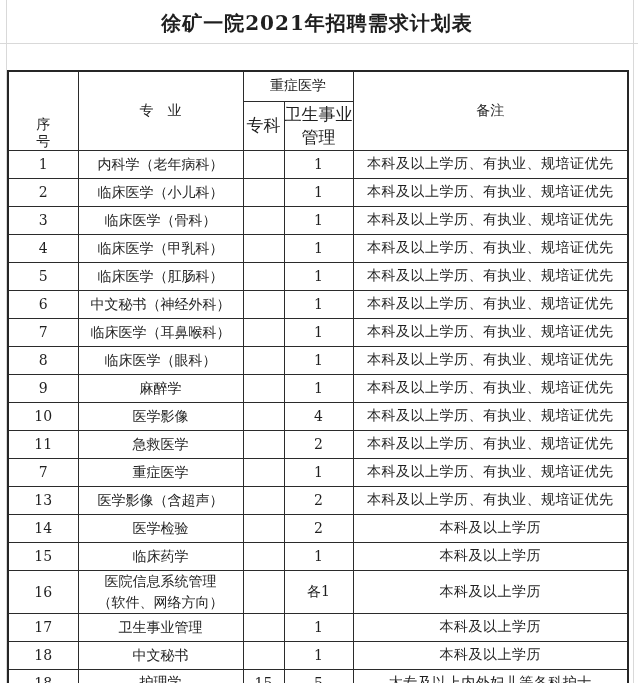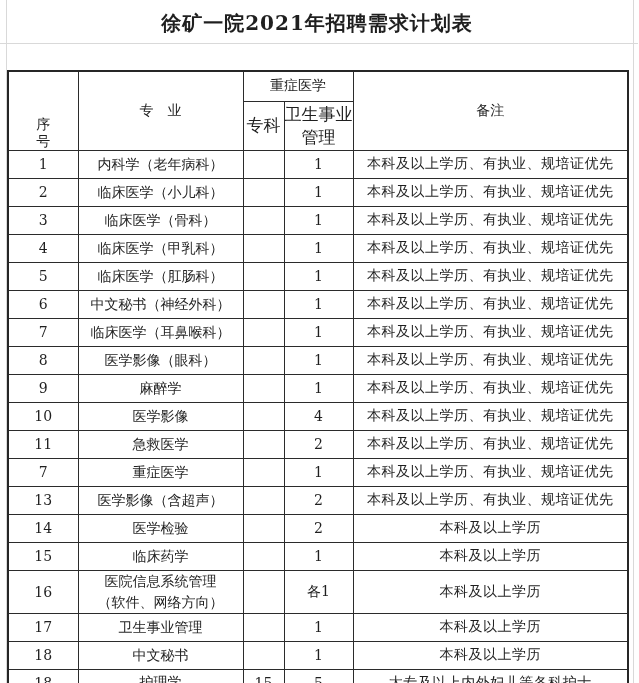--- a/index.html
+++ b/index.html
@@ -157,21 +157,21 @@
         </tr>
         <tr>
           <td class="seq-cell">7</td>
           <td class="major-cell">临床医学（耳鼻喉科）</td>
           <td class="junior-count-cell"></td>
           <td class="bachelor-count-cell">1</td>
           <td class="remark-cell">本科及以上学历、有执业、规培证优先</td>
         </tr>
         <tr>
           <td class="seq-cell">8</td>
-          <td class="major-cell">医学影像（眼科）</td>
+          <td class="major-cell">临床医学（眼科）</td>
           <td class="junior-count-cell"></td>
           <td class="bachelor-count-cell">1</td>
           <td class="remark-cell">本科及以上学历、有执业、规培证优先</td>
         </tr>
         <tr>
           <td class="seq-cell">9</td>
           <td class="major-cell">麻醉学</td>
           <td class="junior-count-cell"></td>
           <td class="bachelor-count-cell">1</td>
           <td class="remark-cell">本科及以上学历、有执业、规培证优先</td>

